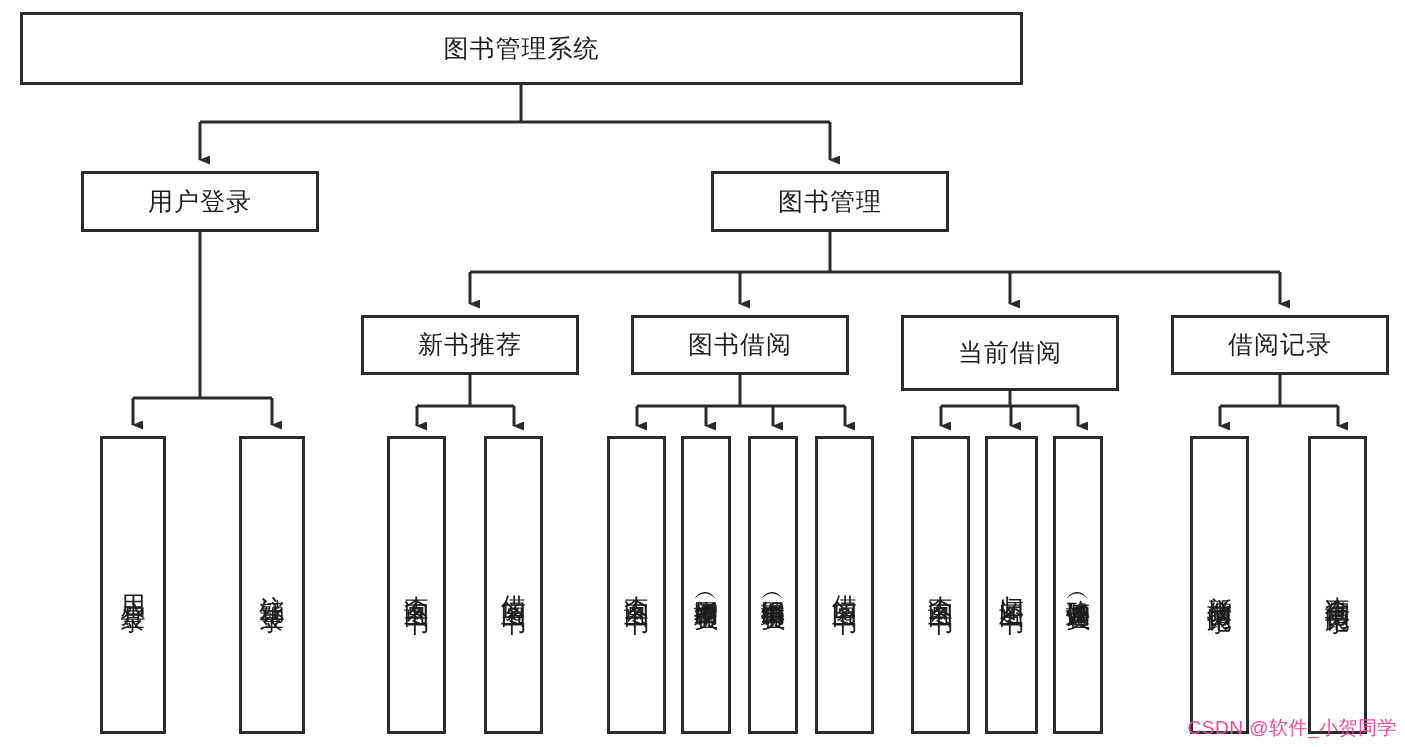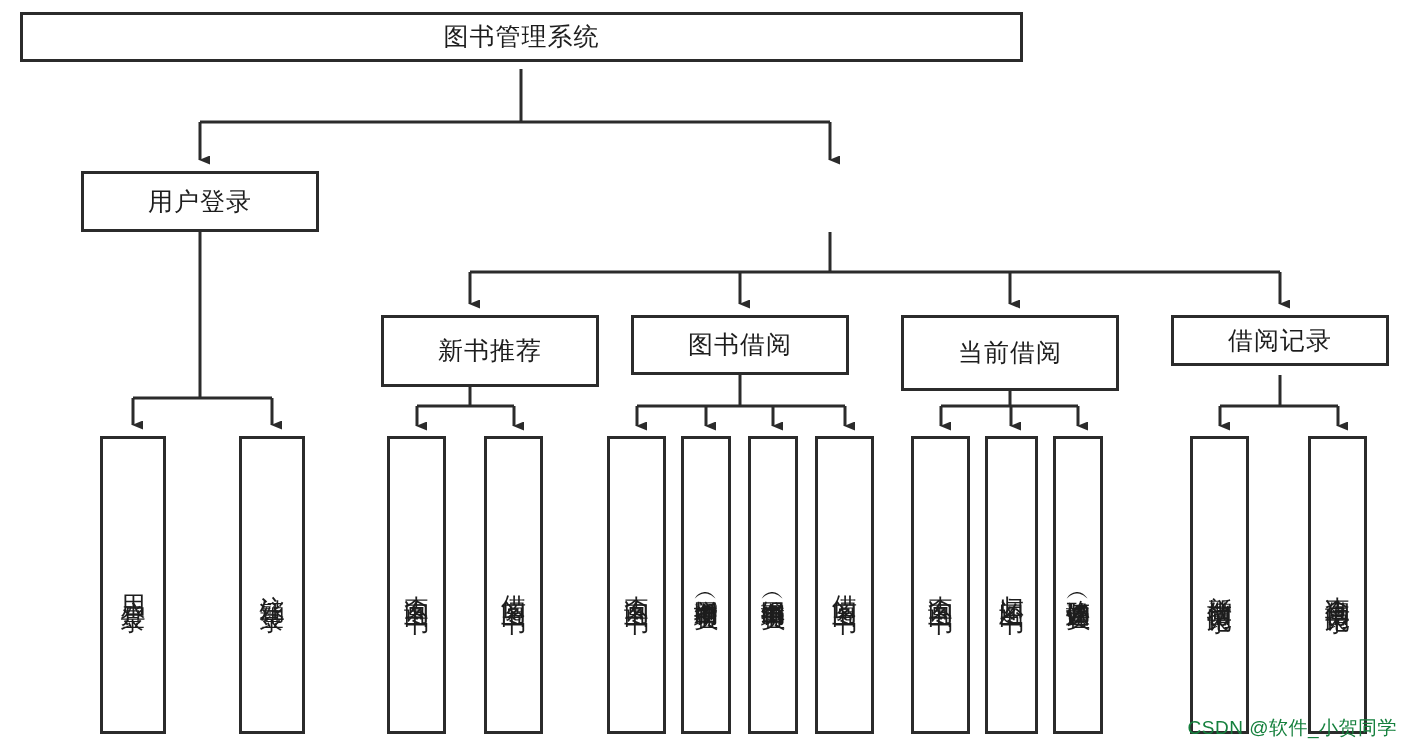--- a/index.html
+++ b/index.html
@@ -62,21 +62,21 @@
     top: 0;
     width: 1405px;
     height: 747px;
     pointer-events: none;
   }
   .watermark {
     position: absolute;
     right: 8px;
     bottom: 6px;
     font-size: 19px;
-    color: #15803d;
+    color: #ec4899;
     white-space: nowrap;
     letter-spacing: 0.5px;
     margin-top: 20px;
   }
 </style>
 </head>
 <body>
 
 <div id="diagram-root">
 
@@ -126,38 +126,41 @@
       <path d="M1011,406 L1011,426" marker-end="url(#arrowhead)"></path>
       <path d="M1078,406 L1078,426" marker-end="url(#arrowhead)"></path>
 
       <path d="M1280,375 L1280,406"></path>
       <path d="M1220,406 L1338,406"></path>
       <path d="M1220,406 L1220,426" marker-end="url(#arrowhead)"></path>
       <path d="M1338,406 L1338,426" marker-end="url(#arrowhead)"></path>
     </g>
   </svg>
 
-  <div class="node-box" style="left:20px; top:12px; width:1003px; height:50px;">
+  <div class="node-box" style="left:20px; top:12px; width:1003px; height:73px;">
     <span class="node-label-h">图书管理系统</span>
   </div>
 
   <div class="node-box" style="left:81px; top:171px; width:238px; height:61px;">
     <span class="node-label-h">用户登录</span>
   </div>
-
-  <div class="node-box" style="left:361px; top:315px; width:218px; height:72px;margin-left:20px;">
+  <div class="node-box" style="left:711px; top:171px; width:238px; height:61px;">
+    <span class="node-label-h">图书管理</span>
+  </div>
+
+  <div class="node-box" style="left:361px; top:315px; width:218px; height:60px;">
     <span class="node-label-h">新书推荐</span>
   </div>
   <div class="node-box" style="left:631px; top:315px; width:218px; height:60px;justify-content:center;">
     <span class="node-label-h">图书借阅</span>
   </div>
   <div class="node-box" style="left:901px; top:315px; width:218px; height:76px;">
     <span class="node-label-h">当前借阅</span>
   </div>
-  <div class="node-box" style="left:1171px; top:315px; width:218px; height:51px;">
+  <div class="node-box" style="left:1171px; top:315px; width:218px; height:60px;">
     <span class="node-label-h">借阅记录</span>
   </div>
 
   <div class="leaf-box" style="left:100px; top:436px; width:66px; height:298px;">
     <span class="node-label-v">用户登录</span>
   </div>
   <div class="leaf-box" style="left:239px; top:436px; width:66px; height:298px;">
     <span class="node-label-v">注销登录</span>
   </div>
 

